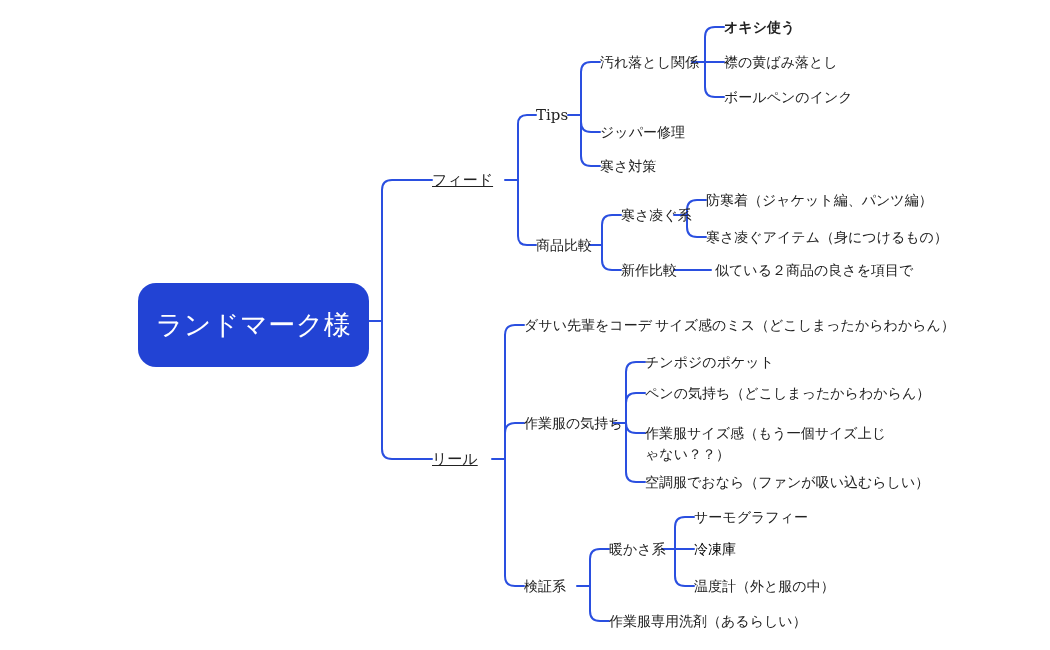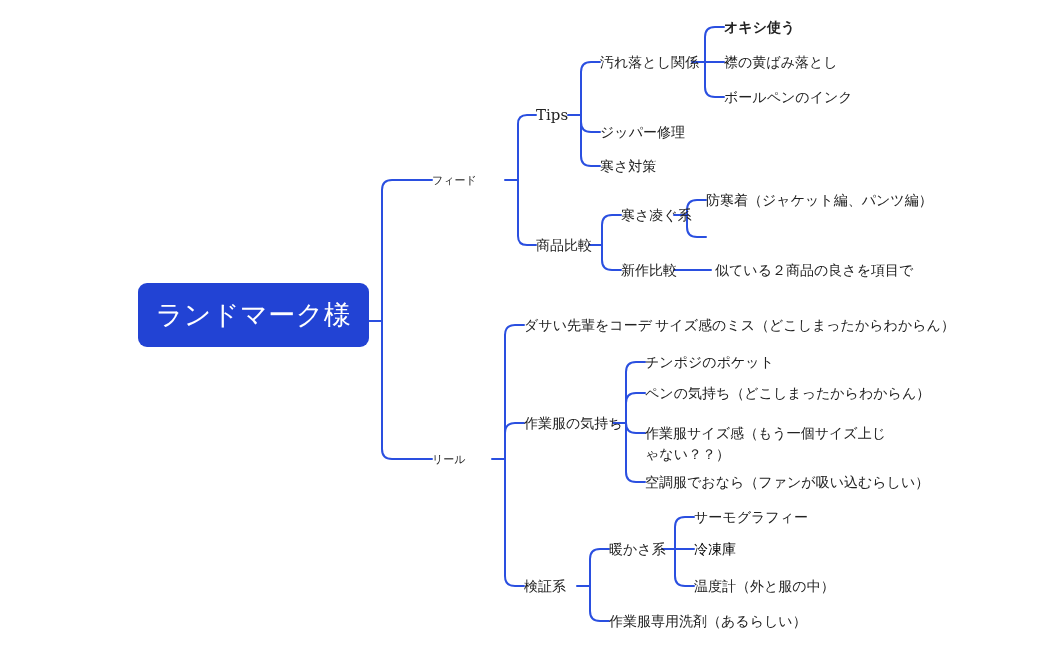--- a/index.html
+++ b/index.html
@@ -30,22 +30,22 @@
     height: 650px;
     pointer-events: none;
   }
 
   
   .root-node {
     position: absolute;
     left: 138px;
     top: 283px;
     width: 231px;
-    height: 64px;
-    border-radius: 9px;
+    height: 84px;
+    border-radius: 18px;
     display: flex;
     align-items: center;
     justify-content: center;
     box-sizing: border-box;
   }
   .root-node .root-label {
     color: #ffffff;
     font-size: 27px;
     line-height: 1.2;
     letter-spacing: 0.5px;
@@ -56,21 +56,22 @@
   
   .node {
     position: absolute;
     color: #222222;
     font-size: 14px;
     line-height: 21px;
     white-space: nowrap;
     font-family: "DejaVu Sans", "Liberation Sans", sans-serif;
   }
   .node.level1 {
-    font-size: 11px;
+    font-size: 15px;
+    text-decoration: underline;
   }
   .node.serif {
     font-family: "DejaVu Serif", "Liberation Serif", serif;
     font-size: 15px;
   }
   .node.wrap {
     white-space: normal;
     width: 252px;
     line-height: 21px;
   }
@@ -160,20 +161,21 @@
   <div class="node" style="left: 724px; top: 52px; color: rgb(34, 34, 34);">襟の黄ばみ落とし</div>
 
   <div class="node" style="left: 724px; top: 87px; color: rgb(34, 34, 34);">ボールペンのインク</div>
 
   <div class="node" style="left: 621px; top: 205px; color: rgb(34, 34, 34);">寒さ凌ぐ系</div>
 
   <div class="node" style="left: 621px; top: 260px; color: rgb(34, 34, 34);">新作比較</div>
 
   <div class="node" style="left: 706px; top: 190px; color: rgb(34, 34, 34);">防寒着（ジャケット編、パンツ編）</div>
 
+  <div class="node" style="left: 706px; top: 227px; color: rgb(34, 34, 34);">寒さ凌ぐアイテム（身につけるもの）</div>
 
   <div class="node" style="left: 715px; top: 260px; color: rgb(34, 34, 34);">似ている２商品の良さを項目で</div>
 
   <div class="node" style="left: 524px; top: 315px; color: rgb(34, 34, 34);">ダサい先輩をコーデ</div>
 
   <div class="node" style="left: 524px; top: 413px; color: rgb(34, 34, 34);">作業服の気持ち</div>
 
   <div class="node" style="left: 524px; top: 576px; color: rgb(34, 34, 34);">検証系</div>
 
   <div class="node" style="left: 655px; top: 315px; color: rgb(34, 34, 34);">サイズ感のミス（どこしまったからわからん）</div>

